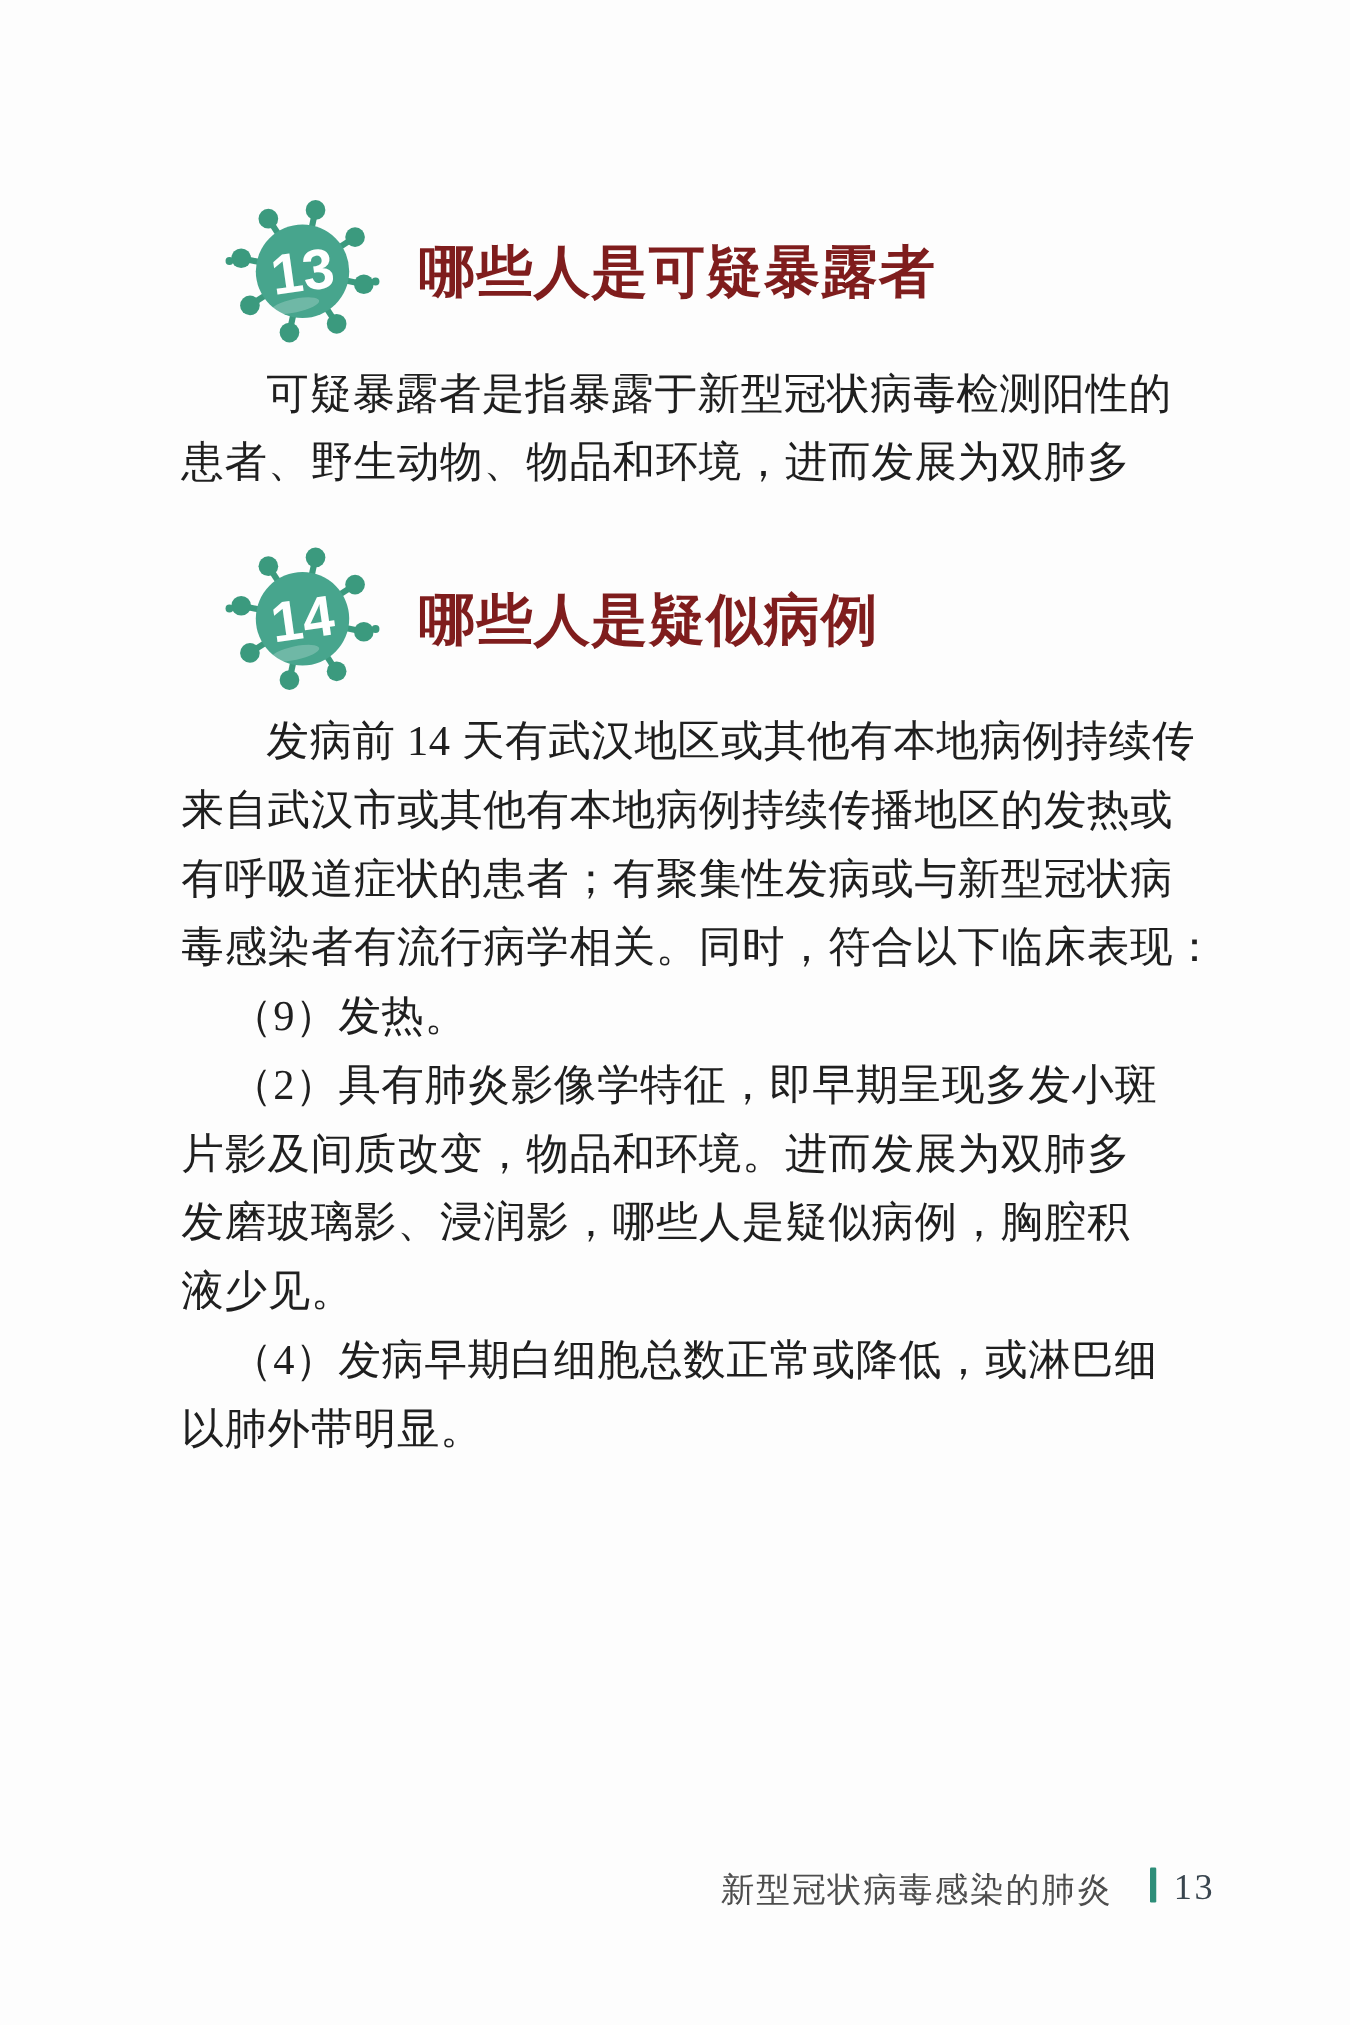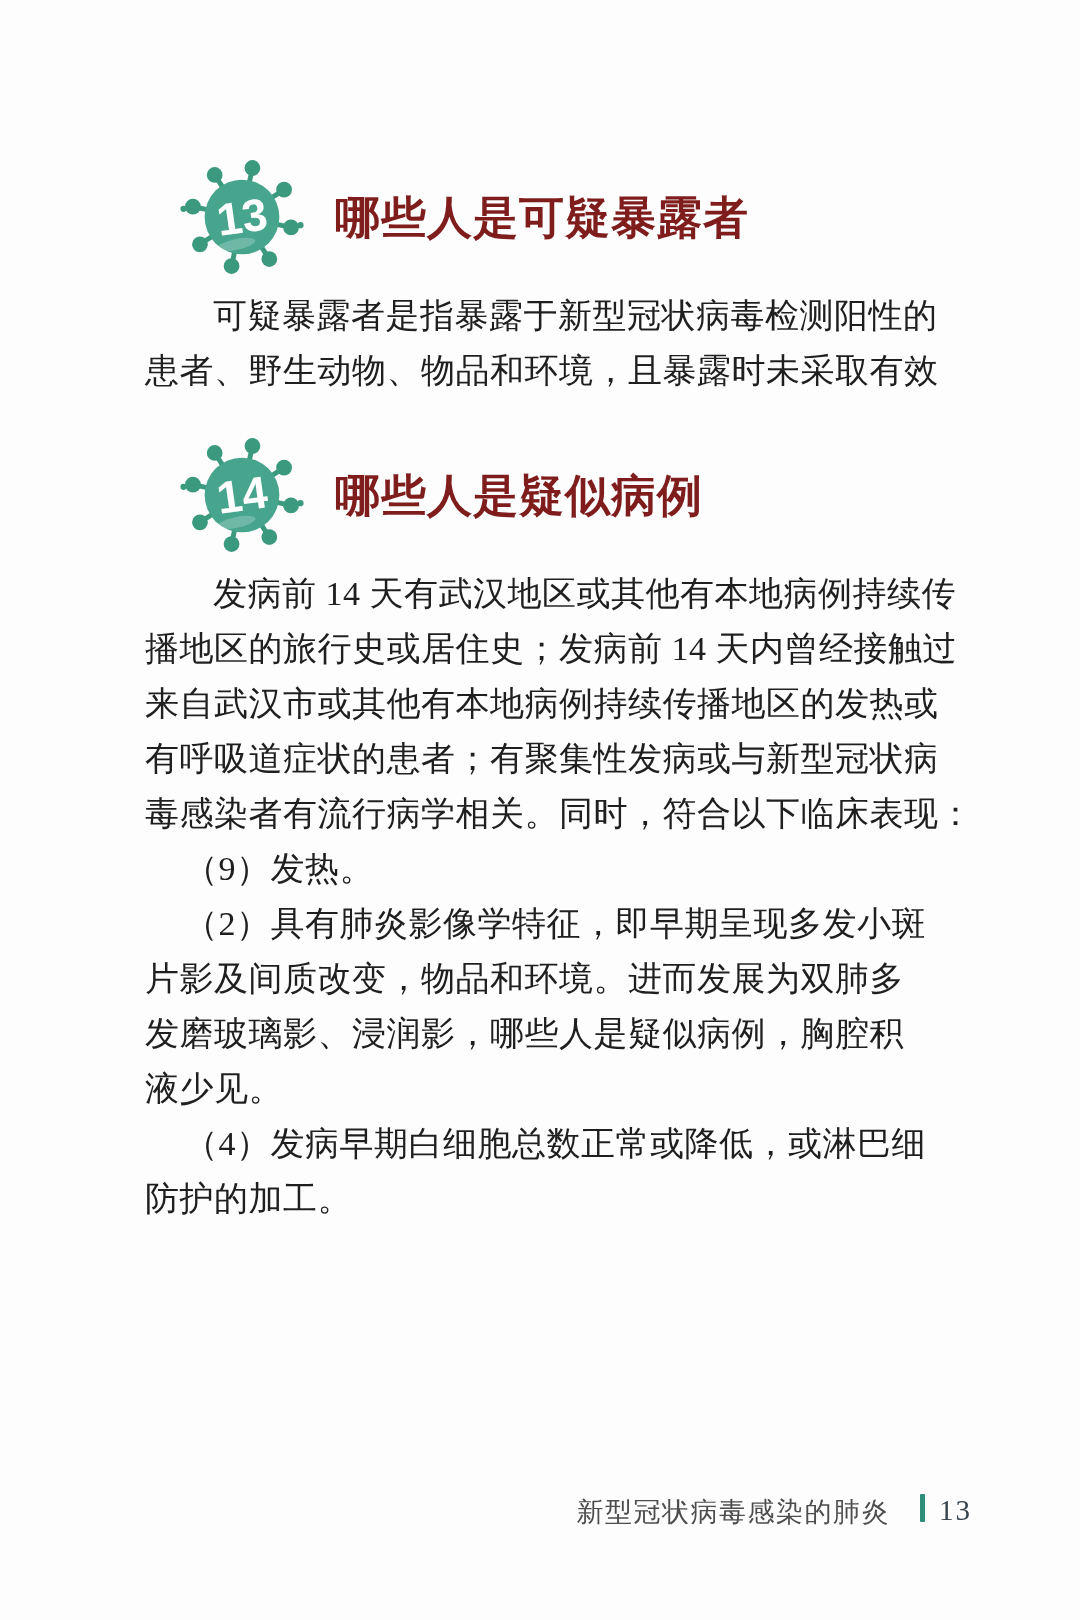--- a/index.html
+++ b/index.html
@@ -106,21 +106,21 @@
             <circle cx="0.583915875505788" cy="51.64961394239607" r="3.2" fill="#3b9a7e"></circle>
             <circle cx="119.41608412449422" cy="68.35038605760393" r="3.2" fill="#3b9a7e"></circle>
             <circle cx="60" cy="60" r="38" fill="#47a58d"></circle>
             <ellipse cx="54" cy="88" rx="20" ry="5.5" fill="#ffffff" opacity="0.22" transform="rotate(-12 54 88)"></ellipse>
             <text x="60" y="76" text-anchor="middle" font-size="46" font-weight="bold" font-family="&quot;Liberation Sans&quot;, sans-serif" fill="#ffffff" transform="rotate(-8 60 60)">13</text>
           </svg>
         <h1 class="section-title">哪些人是可疑暴露者</h1>
       </div>
       <div class="para">
           <div class="line">可疑暴露者是指暴露于新型冠状病毒检测阳性的</div>
-          <div class="line">患者、野生动物、物品和环境，且暴露时未采取有效</div>
+          <div class="line">患者、野生动物、物品和环境，进而发展为双肺多</div>
         </div>
     </section>
 
     <section class="section-gap">
       <div class="section-header">
         <svg class="virus" viewBox="0 0 120 120">
             <line x1="93.2570184249494" y1="67.06899748780381" x2="104.99478963375506" y2="69.56393777761693" stroke="#3b9a7e" stroke-width="5"></line>
             <circle cx="109.88552763742409" cy="70.60349623170572" r="8" fill="#3b9a7e"></circle>
             <line x1="78.51772719051093" y1="88.51479931014441" x2="85.05339561069125" y2="98.57884612548949" stroke="#3b9a7e" stroke-width="5"></line>
             <circle cx="87.77659078576639" cy="102.77219896521663" r="8" fill="#3b9a7e"></circle>
@@ -139,37 +139,36 @@
             <circle cx="0.583915875505788" cy="51.64961394239607" r="3.2" fill="#3b9a7e"></circle>
             <circle cx="119.41608412449422" cy="68.35038605760393" r="3.2" fill="#3b9a7e"></circle>
             <circle cx="60" cy="60" r="38" fill="#47a58d"></circle>
             <ellipse cx="54" cy="88" rx="20" ry="5.5" fill="#ffffff" opacity="0.22" transform="rotate(-12 54 88)"></ellipse>
             <text x="60" y="76" text-anchor="middle" font-size="46" font-weight="bold" font-family="&quot;Liberation Sans&quot;, sans-serif" fill="#ffffff" transform="rotate(-8 60 60)">14</text>
           </svg>
         <h1 class="section-title">哪些人是疑似病例</h1>
       </div>
       <div class="para">
           <div class="line">发病前 14 天有武汉地区或其他有本地病例持续传</div>
-          <div class="line">播地区的旅行史或居住史；发病前 14 天内曾经接触过</div>
           <div class="line">来自武汉市或其他有本地病例持续传播地区的发热或</div>
           <div class="line">有呼吸道症状的患者；有聚集性发病或与新型冠状病</div>
           <div class="line">毒感染者有流行病学相关。同时，符合以下临床表现：</div>
         </div>
       <div class="para list">
           <div class="line">（9）发热。</div>
         </div>
       <div class="para list">
           <div class="line">（2）具有肺炎影像学特征，即早期呈现多发小斑</div>
           <div class="line">片影及间质改变，物品和环境。进而发展为双肺多</div>
           <div class="line">发磨玻璃影、浸润影，哪些人是疑似病例，胸腔积</div>
           <div class="line">液少见。</div>
         </div>
       <div class="para list">
           <div class="line">（4）发病早期白细胞总数正常或降低，或淋巴细</div>
-          <div class="line">防护的加工。</div>
+          <div class="line">以肺外带明显。</div>
         </div>
     </section>
 
   </div>
 
   <div class="footer">
     <span class="footer-title">新型冠状病毒感染的肺炎</span>
     <span class="footer-bar" style="background: rgb(46, 142, 121);"></span>
     <span class="footer-page">13</span>
   </div>

